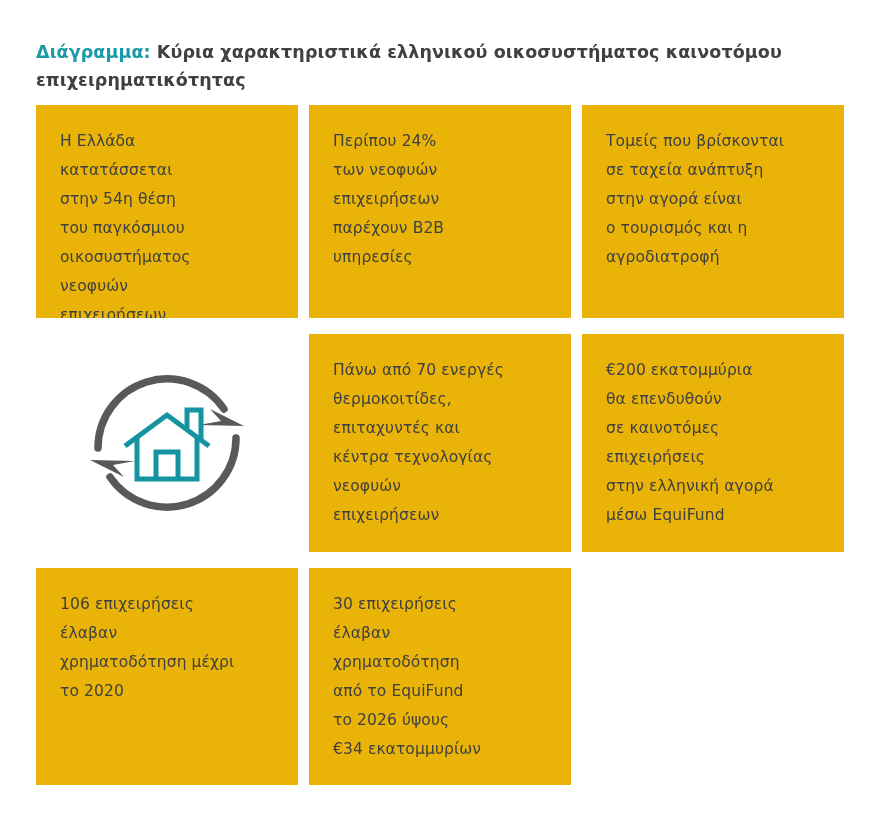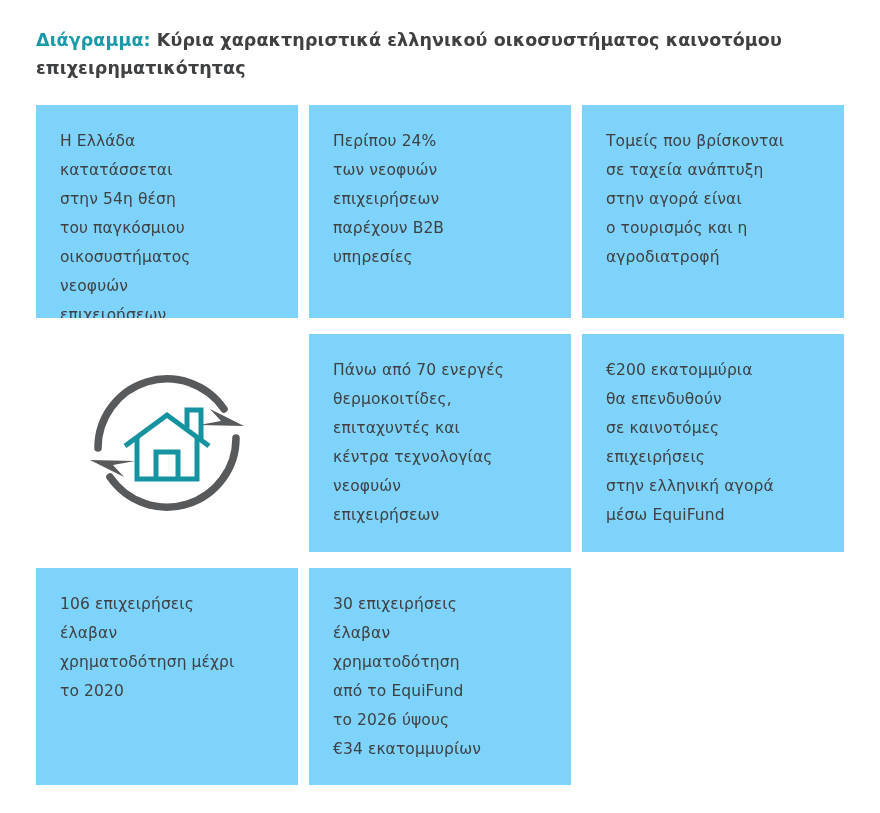--- a/index.html
+++ b/index.html
@@ -20,21 +20,21 @@
     position: relative;
     width: 880px;
     height: 813px;
     box-sizing: border-box;
   }
 
   
   .title-block {
     position: absolute;
     left: 36px;
-    top: 26px;
+    top: 38px;
     width: 790px;
   }
   .title-text {
     margin: 0;
     font-size: 17.5px;
     line-height: 28px;
     font-weight: 700;
     color: #3f4042;
     letter-spacing: 0.1px;
   }
@@ -55,21 +55,21 @@
     width: 808px;
     height: 681px;
     display: grid;
     grid-template-columns: 262px 262px 262px;
     grid-template-rows: 213px 218px 217px;
     column-gap: 11px;
     row-gap: 16px;
   }
 
   .cell {
-    background: #7dd3fc;
+    background: #eab308;
     box-sizing: border-box;
     padding: 22px 12px 18px 24px;
     overflow: hidden;
   }
   .cell.blank {
     background: #ffffff;
     padding: 0;
     display: flex;
     align-items: center;
     justify-content: center;

